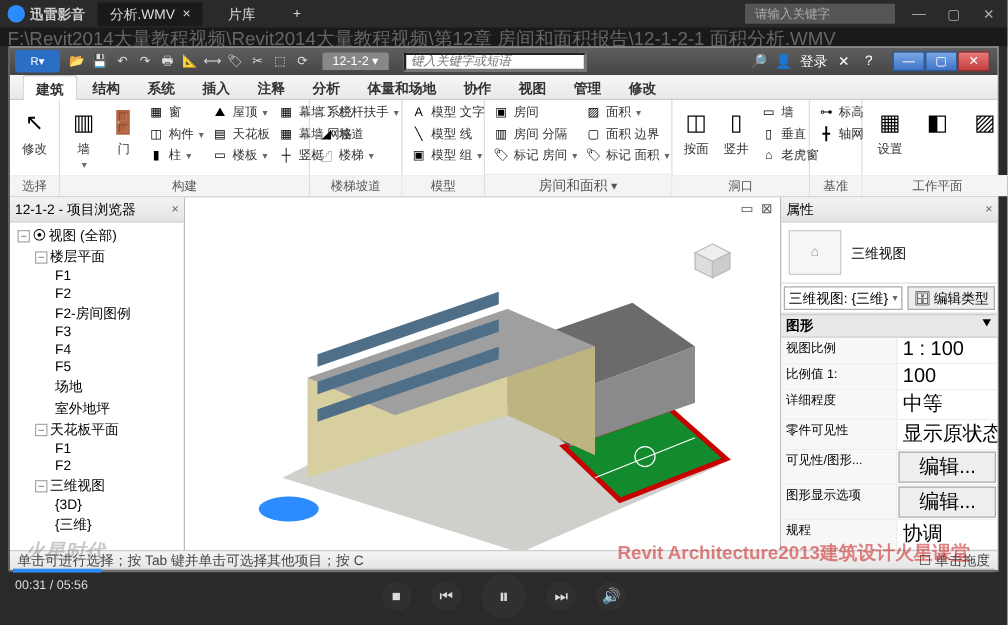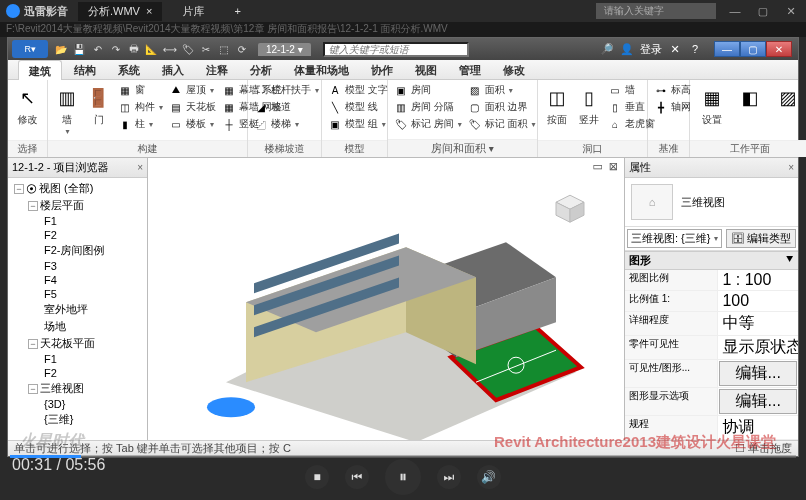--- a/index.html
+++ b/index.html
@@ -5,21 +5,21 @@
 * { margin: 0; padding: 0; box-sizing: border-box; font-family: "Microsoft YaHei", SimSun, Arial, sans-serif; font-size: 11px; }
 body { width: 806px; height: 500px; background: #2a2a2a; overflow: hidden; position: relative; }
 .player-bar { display: flex; align-items: center; height: 22px; background: #2a2a2a; color: #ccc; padding: 0 6px; gap: 10px; justify-content: center; }
 .player-bar .logo { display: flex; align-items: center; gap: 4px; font-weight: bold; font-size: 12px; }
 .player-bar .logo-circle { width:14px; height:14px; background:#2a8cff; border-radius:50%; display:inline-block; }
 .player-bar .tab { padding: 2px 10px; color:#ddd; }
 .player-bar .tab.active { background:#1a1a1a; display:flex; align-items:center; gap:6px; }
 .player-bar .sp { flex:1; }
 .player-bar .search { background:#555; color:#aaa; padding:1px 8px; width:120px; height:16px; font-size:10px; }
 .player-bar .wbtn { width:18px; text-align:center; color:#aaa; }
-.path-bar { height:15px; background:#1a1a1a; color:#666; font-size:10px; padding:0 6px; overflow:hidden; white-space:nowrap; }
+.path-bar { height:15px; background:#1a1a1a; color:#666; font-size:15px; padding:0 6px; overflow:hidden; white-space:nowrap; }
 .revit-window { position:absolute; top:37px; left:7px; width:792px; height:420px; background:#fff; display:flex; flex-direction:column; border:1px solid #666; }
 .revit-title { height:22px; background:linear-gradient(#5f5f5f,#454545); display:flex; align-items:center; color:#fff; }
 .qat { display:flex; align-items:center; gap:2px; padding:0 4px; }
 .qat-icon { width:16px; height:16px; display:flex; align-items:center; justify-content:center; font-size:10px; color:#ddd; border-radius:2px;}
 .app-btn { width:36px; height:18px; background:#2a6ec6; border-radius:3px; margin-right:4px; display:flex; align-items:center; justify-content:center; color:#fff; font-size:9px;}
 .doc-tab { background:#888; color:#fff; padding:1px 8px; margin-left:6px; font-size:10px; border-radius:2px 2px 0 0;}
 .help-input { margin-left:8px; flex:0 0 120px; background:#fff; height:15px; color:#999; font-size:10px; padding:0 4px; font-style:italic;}
 .title-sp { flex:1; }
 .title-right { display:flex; align-items:center; gap:6px; padding:0 6px; font-size:10px;}
 .title-right .info-icn{ width:14px; height:14px; display:flex; align-items:center; justify-content:center;}
@@ -66,21 +66,21 @@
 .prop-row .k{ width:54%; padding:1px 4px; font-size:10px; background:#f7f7f7; border-right:1px solid #eee; white-space:nowrap; overflow:hidden;}
 .prop-row .v{ flex:1; padding:1px 4px; font-size:16px; white-space:nowrap; overflow:hidden;}
 .prop-row .v.btn{ background:#eee; border:1px solid #aaa; text-align:center; margin:1px;}
 .statusbar{ height:16px; background:linear-gradient(#f4f4f4,#e4e4e4); border-top:1px solid #ccc; font-size:10px; color:#444; padding:0 6px; display:flex; align-items:center; gap:12px;}
 .statusbar .sp{flex:1;}
 .player-controls{ position:absolute; left:50%; bottom:5px; transform:translateX(-50%); display:flex; align-items:center; gap:16px; z-index:20;}
 .player-controls .pc{ width:24px; height:24px; border-radius:50%; background:rgba(50,50,50,.8); display:flex; align-items:center; justify-content:center; color:#ddd; font-size:12px;}
 .player-controls .pc.big{ width:36px; height:36px; font-size:16px;}
 .player-progress{ position:absolute; left:10px; right:10px; bottom:42px; height:3px; background:rgba(120,120,120,.5); z-index:19;}
 .player-progress .fill{ position:absolute; left:0; top:0; bottom:0; width:9%; background:#2a8cff;}
-.player-time{ position:absolute; left:12px; bottom:26px; color:#ddd; font-size:16px; z-index:19;}
+.player-time{ position:absolute; left:12px; bottom:26px; color:#ddd; font-size:10px; z-index:19;}
 .watermark{ position:absolute; right:30px; bottom:48px; color:rgba(200,30,30,.55); font-size:15px; font-weight:bold; z-index:18; white-space:nowrap;}
 .watermark2{ position:absolute; left:20px; bottom:48px; color:rgba(120,120,120,.4); font-size:16px; font-weight:bold; font-style:italic; z-index:18;}
 svg{display:block;}
 </style>
 </head>
 <body>
 
 <div class="player-bar">
   <span class="logo">
       <span class="logo-circle"></span>
@@ -366,22 +366,22 @@
         <div class="node ind1">
             <span class="exp">−</span>
             <span>楼层平面</span>
           </div>
         <div class="node ind2">F1</div>
         <div class="node ind2">F2</div>
         <div class="node ind2">F2-房间图例</div>
         <div class="node ind2">F3</div>
         <div class="node ind2">F4</div>
         <div class="node ind2">F5</div>
+        <div class="node ind2">场地</div>
         <div class="node ind2">室外地坪</div>
-        <div class="node ind2">场地</div>
         <div class="node ind1">
             <span class="exp">−</span>
             <span>天花板平面</span>
           </div>
         <div class="node ind2">F1</div>
         <div class="node ind2">F2</div>
         <div class="node ind1">
             <span class="exp">−</span>
             <span>三维视图</span>
           </div>

